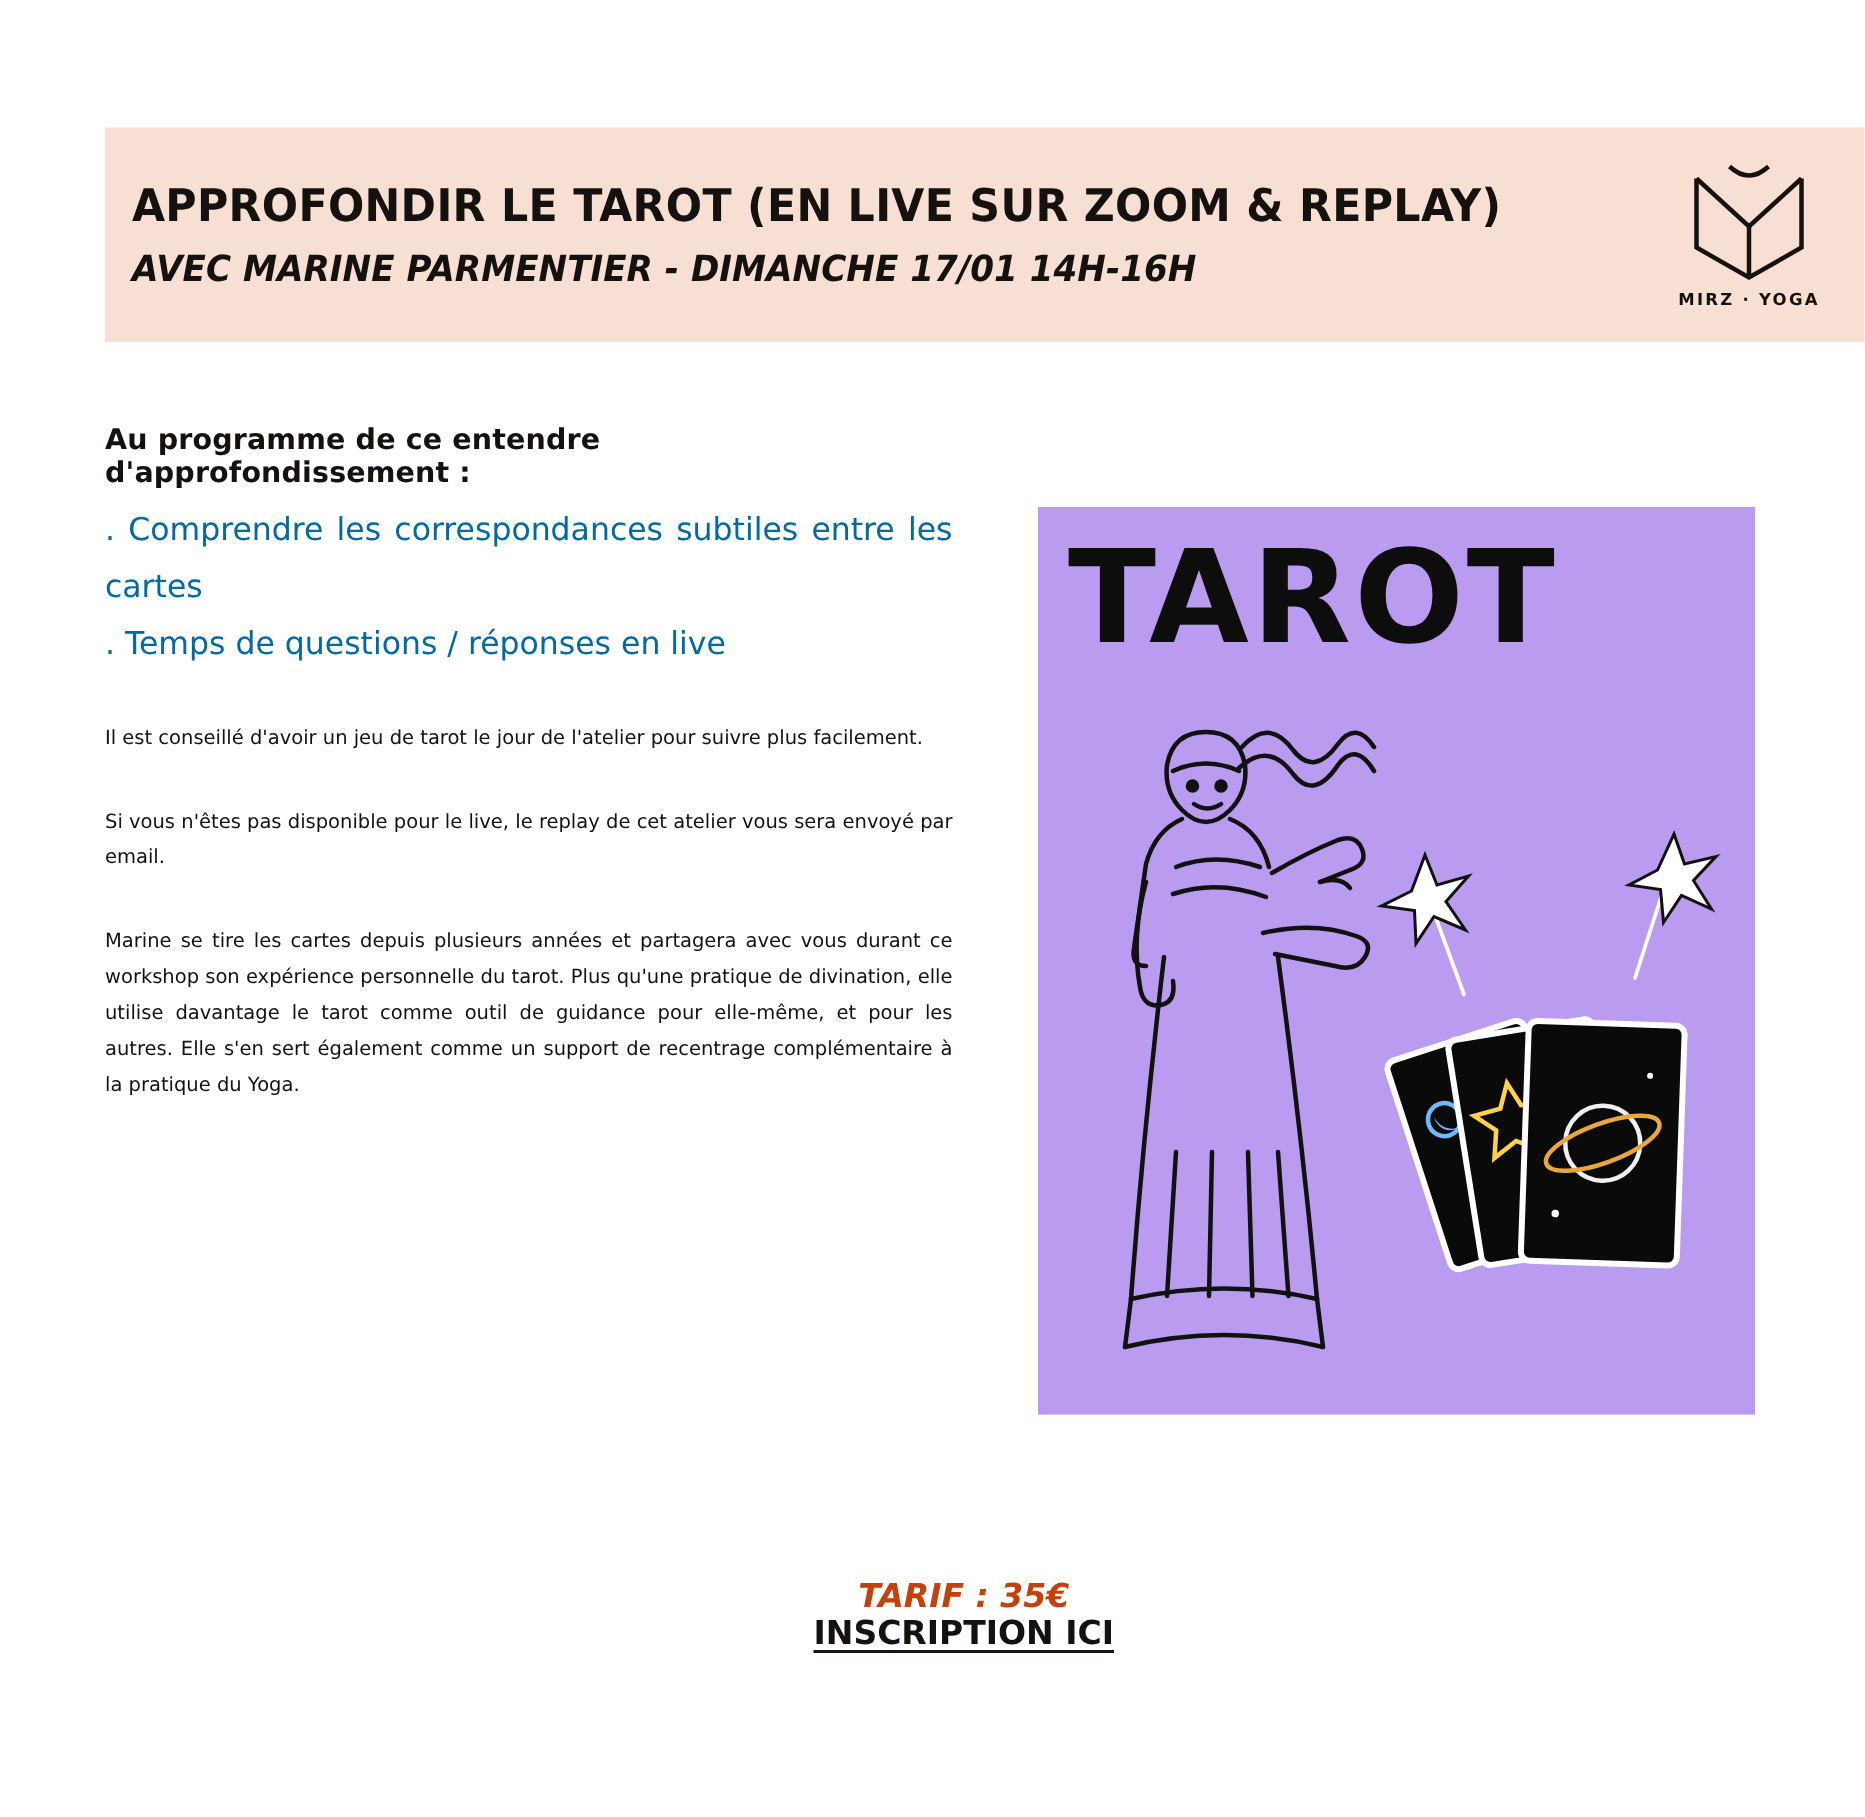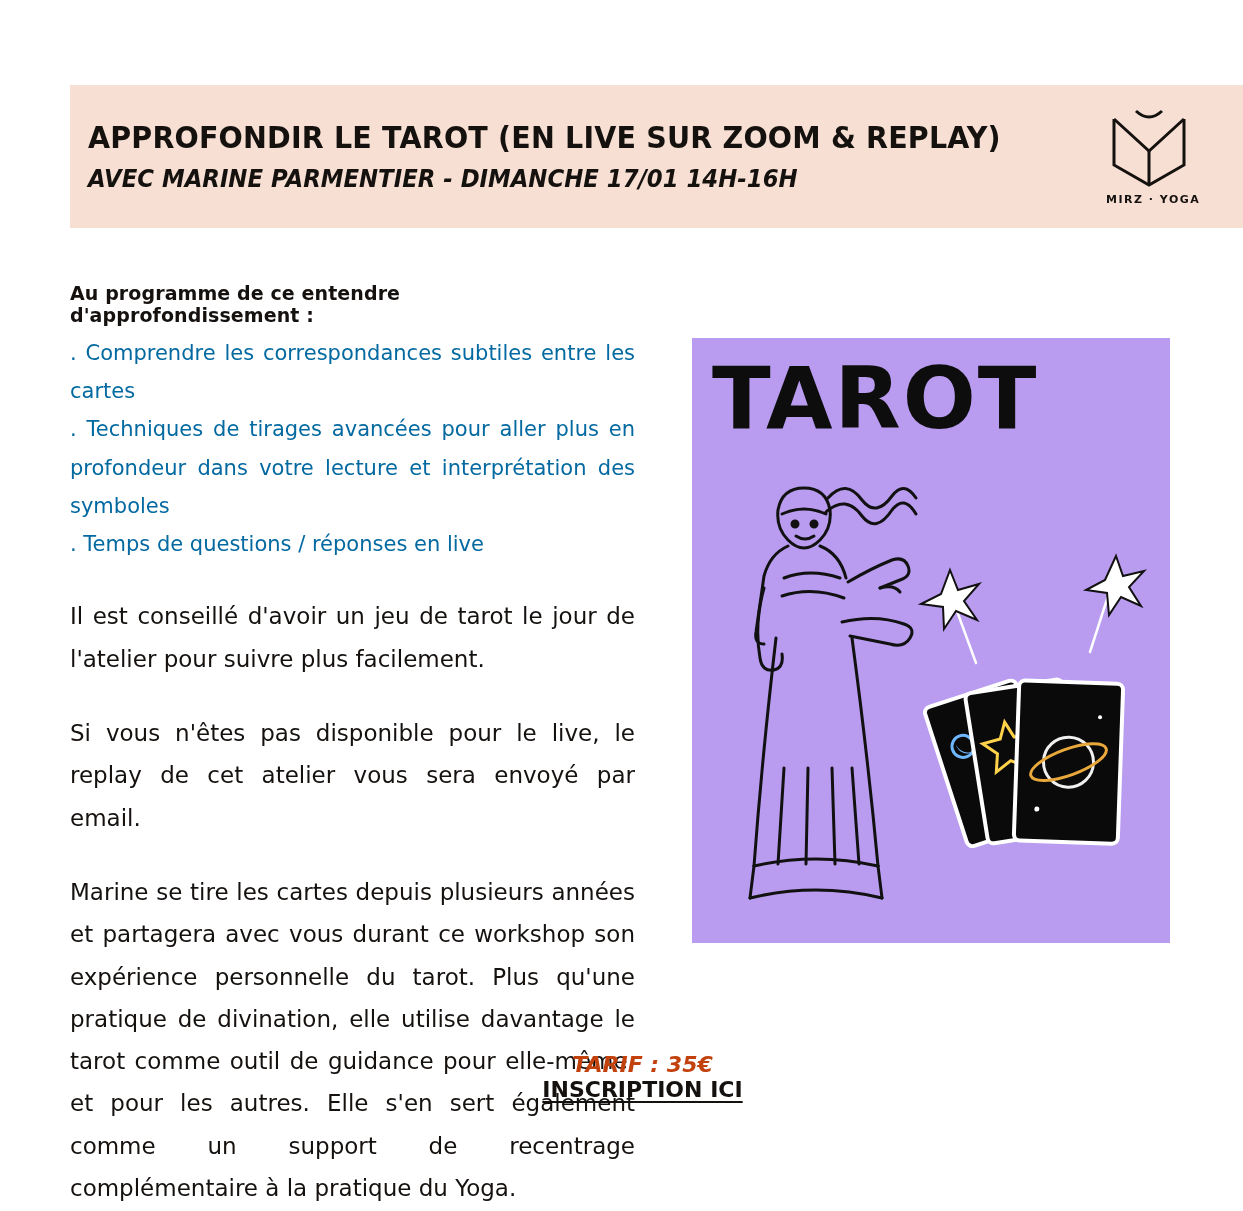--- a/index.html
+++ b/index.html
@@ -53,20 +53,21 @@
     transform: scaleX(0.95);
     transform-origin: left center;
     white-space: nowrap;
   }
 
   .logo-wrap {
     width: 120px;
     height: 115px;
     display: flex;
     flex-direction: column;
+    align-items: center;
     justify-content: center;
   }
   .logo-mark { display: block; }
   .logo-caption {
     margin-top: 6px;
     font-family: "DejaVu Sans", sans-serif;
     font-size: 11px;
     letter-spacing: 1.5px;
     color: #15110f;
     font-weight: 600;
@@ -105,21 +106,21 @@
     font-family: "DejaVu Sans", sans-serif;
     font-size: 21px;
     line-height: 1.82;
     color: #0369a1;
     text-align: justify;
     margin: 0;
   }
 
   .para {
     font-family: "DejaVu Sans", sans-serif;
-    font-size: 23px;
+    font-size: 13px;
     line-height: 1.84;
     color: #15110f;
     text-align: justify;
     margin: 32px 0 0 0;
   }
 
   
   .art {
     position: absolute;
     left: 622px;
@@ -177,21 +178,20 @@
   </div>
 </div>
 
 <div class="content">
 
   <div class="col-left">
     <p class="lead">Au programme de ce entendre d'approfondissement :</p>
 
     <ul class="bullets">
       <li>. Comprendre les correspondances subtiles entre les cartes</li>
-      <li>. Techniques de tirages avancées pour aller plus en profondeur dans votre lecture et interprétation des symboles</li>
       <li>. Temps de questions / réponses en live</li>
     </ul>
 
     <p class="para">Il est conseillé d'avoir un jeu de tarot le jour de l'atelier pour suivre plus facilement.</p>
     <p class="para">Si vous n'êtes pas disponible pour le live, le replay de cet atelier vous sera envoyé par email.</p>
     <p class="para">Marine se tire les cartes depuis plusieurs années et partagera avec vous durant ce workshop son expérience personnelle du tarot. Plus qu'une pratique de divination, elle utilise davantage le tarot comme outil de guidance pour elle-même, et pour les autres. Elle s'en sert également comme un support de recentrage complémentaire à la pratique du Yoga.</p>
   </div>
 
   <div class="art">
     <svg width="478" height="605" viewBox="0 0 478 605">

